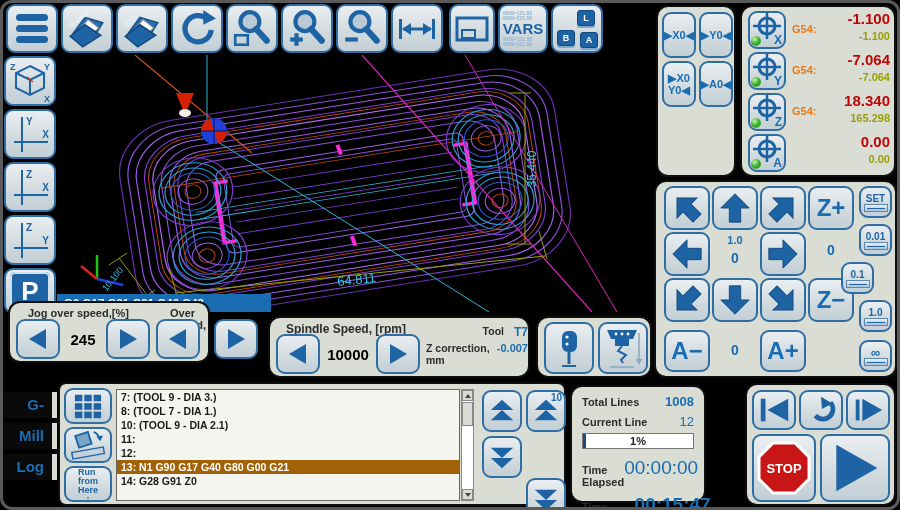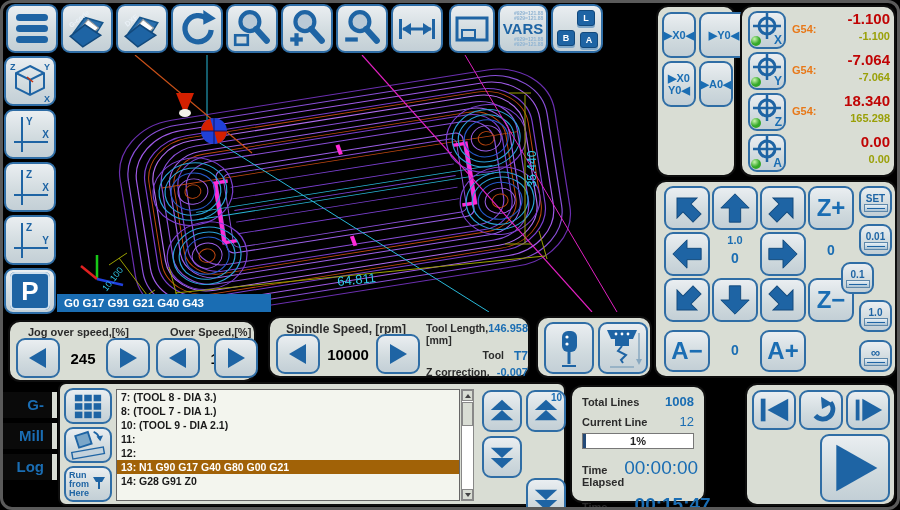--- a/index.html
+++ b/index.html
@@ -10,21 +10,21 @@
 .rel{position:relative}
 .panel{position:absolute;background:#d9ddd4;border:2px solid #0e0e0e;border-radius:12px}
 .blue{color:#1a6db3}
 .lbl{color:#2b2b2b;font-weight:bold;font-size:11px}
 .val{color:#000000;font-weight:bold;font-size:15px}
 
 .tb{position:absolute;top:4px;left:6px;display:flex;gap:3px;z-index:5}
 .tb .btn{position:relative;width:52px;height:49px}
 .hamb{display:flex;flex-direction:column;gap:4px}
 .hamb div{width:32px;height:7px;background:#1e64a4;border-radius:4px}
-.varsbox{display:flex;flex-direction:column;align-items:flex-end;line-height:5px}
+.varsbox{display:flex;flex-direction:column;align-items:flex-start;line-height:5px}
 .varsnote{font-size:5px;color:#8fb3d2;font-weight:bold}
 .varsmain{font-size:15px;font-weight:bold;color:#1e64a4;line-height:16px}
 .key{position:absolute;width:18px;height:16px;background:#1e64a4;border:1px solid #12497c;border-radius:3px;color:#fff;font-size:9px;font-weight:bold;display:flex;align-items:center;justify-content:center;box-shadow:0 2px 0 #7fa7c8}
 
 .vs .btn{width:52px;height:50px}
 .park{width:40px;height:38px;background:#1e64a4;border-radius:5px;color:#fff;font-size:26px;font-weight:bold;display:flex;align-items:center;justify-content:center;box-shadow:inset 0 0 0 2px #cfe0ee}
 
 .viewport{position:absolute;left:57px;top:55px;width:595px;height:257px;background:#000;overflow:hidden}
 
 .zbtn{font-size:11px;font-weight:bold;color:#1a6db3;flex-direction:column;line-height:12px;text-align:center}
@@ -307,21 +307,21 @@
   <text transform="translate(58,226) rotate(-52)" text-anchor="middle" font-size="9" fill="#30c8e8">10.100</text>
   <rect x="0" y="239" width="214" height="18" fill="#1a6db3"></rect>
   <text x="7" y="252" font-size="11.5" font-weight="bold" fill="#fff">G0  G17 G91 G21 G40 G43</text>
 </svg>
 </div>
 
 <div class="panel" style="left:656px;top:5px;width:80px;height:172px">
   <div class="btn zbtn" style="left:4px;top:5px;width:34px;height:46px">
       <span>▶X0◀</span>
     </div>
-  <div class="btn zbtn" style="left:41px;top:5px;width:50px;height:46px">
+  <div class="btn zbtn" style="left:41px;top:5px;width:34px;height:46px">
       <span>▶Y0◀</span>
     </div>
   <div class="btn zbtn" style="left:4px;top:54px;width:34px;height:46px">
       <span>▶X0</span>
       <span>Y0◀</span>
     </div>
   <div class="btn zbtn" style="left:41px;top:54px;width:34px;height:46px">
       <span>▶A0◀</span>
     </div>
 </div>
@@ -463,21 +463,21 @@
   <div class="btn stepbtn" style="left:203px;top:118px">
       <span class="steptxt">1.0</span>
       <div class="ruler"></div>
     </div>
   <div class="btn stepbtn" style="left:203px;top:158px">
       <span class="steptxt" style="font-size:13px">∞</span>
       <div class="ruler"></div>
     </div>
 </div>
 
-<div class="panel" style="left:8px;top:320px;width:248px;height:62px">
+<div class="panel" style="left:8px;top:301px;width:202px;height:62px">
   <div class="lbl" style="position:absolute;left:18px;top:4px">Jog over speed,[%]</div>
   <div class="btn tribtn" style="left:6px;top:16px">
       <svg width="26" height="26" viewBox="0 0 26 26">
         <polygon points="21,3 21,23 4,13" fill="#1e64a4"></polygon>
       </svg>
     </div>
   <div class="val" style="position:absolute;left:52px;top:28px;width:42px;text-align:center">245</div>
   <div class="btn tribtn" style="left:96px;top:16px">
       <svg width="26" height="26" viewBox="0 0 26 26">
         <polygon points="5,3 5,23 22,13" fill="#1e64a4"></polygon>
@@ -504,24 +504,20 @@
         <polygon points="21,3 21,23 4,13" fill="#1e64a4"></polygon>
       </svg>
     </div>
   <div class="val" style="position:absolute;left:52px;top:28px;width:52px;text-align:center">10000</div>
   <div class="btn tribtn" style="left:106px;top:16px">
       <svg width="26" height="26" viewBox="0 0 26 26">
         <polygon points="5,3 5,23 22,13" fill="#1e64a4"></polygon>
       </svg>
     </div>
   <div style="position:absolute;left:156px;top:4px;width:102px">
-    <div style="display:flex;justify-content:space-between">
-        <span class="lbl" style="font-size:10.5px">Tool Length, [mm]</span>
-        <span class="blue" style="font-size:11px;font-weight:bold">146.958</span>
-      </div>
     <div style="display:flex;justify-content:flex-end;gap:10px;margin-top:3px">
         <span class="lbl" style="font-size:10.5px">Tool</span>
         <span class="blue" style="font-size:12px;font-weight:bold">T7</span>
       </div>
     <div style="display:flex;justify-content:space-between;margin-top:3px">
         <span class="lbl" style="font-size:10.5px">Z correction, mm</span>
         <span class="blue" style="font-size:11px;font-weight:bold">-0.007</span>
       </div>
   </div>
 </div>
@@ -574,34 +570,34 @@
     </svg>
   </div>
   <div class="btn" style="left:4px;top:43px;width:48px;height:36px">
     <svg width="40" height="32" viewBox="0 0 40 34">
       <rect x="8" y="5" width="14" height="13" transform="rotate(-18 15 11)" fill="#7aa6c8" stroke="#1e64a4" stroke-width="2"></rect>
       <path d="M26 3 A10 10 0 0 1 32 10" stroke="#1e64a4" stroke-width="2" fill="none"></path>
       <polygon points="33,13 29,8 36,7" fill="#1e64a4"></polygon>
       <rect x="3" y="22" width="34" height="7" transform="rotate(-10 20 25)" fill="#c3d2dc" stroke="#1e64a4" stroke-width="1.5"></rect>
     </svg>
   </div>
-  <div class="btn" style="left:4px;top:82px;width:48px;height:36px;flex-direction:row;gap:2px">
+  <div class="btn" style="left:4px;top:82px;width:48px;height:36px;flex-direction:column;gap:2px">
     <div class="runtxt">
       <div>Run</div>
       <div>from</div>
       <div>Here</div>
     </div>
     <svg width="16" height="16" viewBox="0 0 16 16">
       <polygon points="2,1 14,1 11,6 5,6" fill="#1e64a4"></polygon>
         <line x1="8" y1="6" x2="8" y2="13" stroke="#1e64a4" stroke-width="2"></line>
     </svg>
   </div>
 
   <div class="glist">
-    <div class="grow">7: (TOOL 8 - DIA 3.)</div>
+    <div class="grow">7: (TOOL 9 - DIA 3.)</div>
     <div class="grow">8: (TOOL 7 - DIA 1.)</div>
     <div class="grow">10: (TOOL 9 - DIA 2.1)</div>
     <div class="grow">11:</div>
     <div class="grow">12:</div>
     <div class="grow hl">13: N1 G90 G17 G40 G80 G00 G21</div>
     <div class="grow">14: G28 G91 Z0</div>
   </div>
   <div class="sb">
     <div class="sbb" style="top:0">
         <div class="tri-up"></div>
@@ -675,18 +671,24 @@
         <path d="M28 7 A10 10 0 1 1 12 21" stroke="#1e64a4" stroke-width="5" fill="none"></path>
         <polygon points="18,1 30,8 19,14" fill="#1e64a4"></polygon>
       </svg>
   </div>
   <div class="btn" style="left:99px;top:5px;width:44px;height:40px">
     <svg width="34" height="30" viewBox="0 0 36 30">
         <rect x="5" y="4" width="4" height="22" fill="#1e64a4"></rect>
         <polygon points="12,3 12,27 33,15" fill="#1e64a4"></polygon>
       </svg>
   </div>
+  <div class="btn" style="left:5px;top:49px;width:64px;height:68px">
+    <svg width="56" height="56" viewBox="0 0 56 56">
+      <polygon points="17,3 39,3 53,17 53,39 39,53 17,53 3,39 3,17" fill="#c81616" stroke="#fff" stroke-width="3"></polygon>
+      <text x="28" y="33" text-anchor="middle" font-size="13" font-weight="bold" fill="#fff">STOP</text>
+    </svg>
+  </div>
   <div class="btn" style="left:73px;top:49px;width:70px;height:68px">
     <svg width="56" height="60" viewBox="0 0 60 60">
         <polygon points="10,5 10,55 54,30" fill="#1e64a4"></polygon>
       </svg>
   </div>
 </div>
 
 </body></html>

